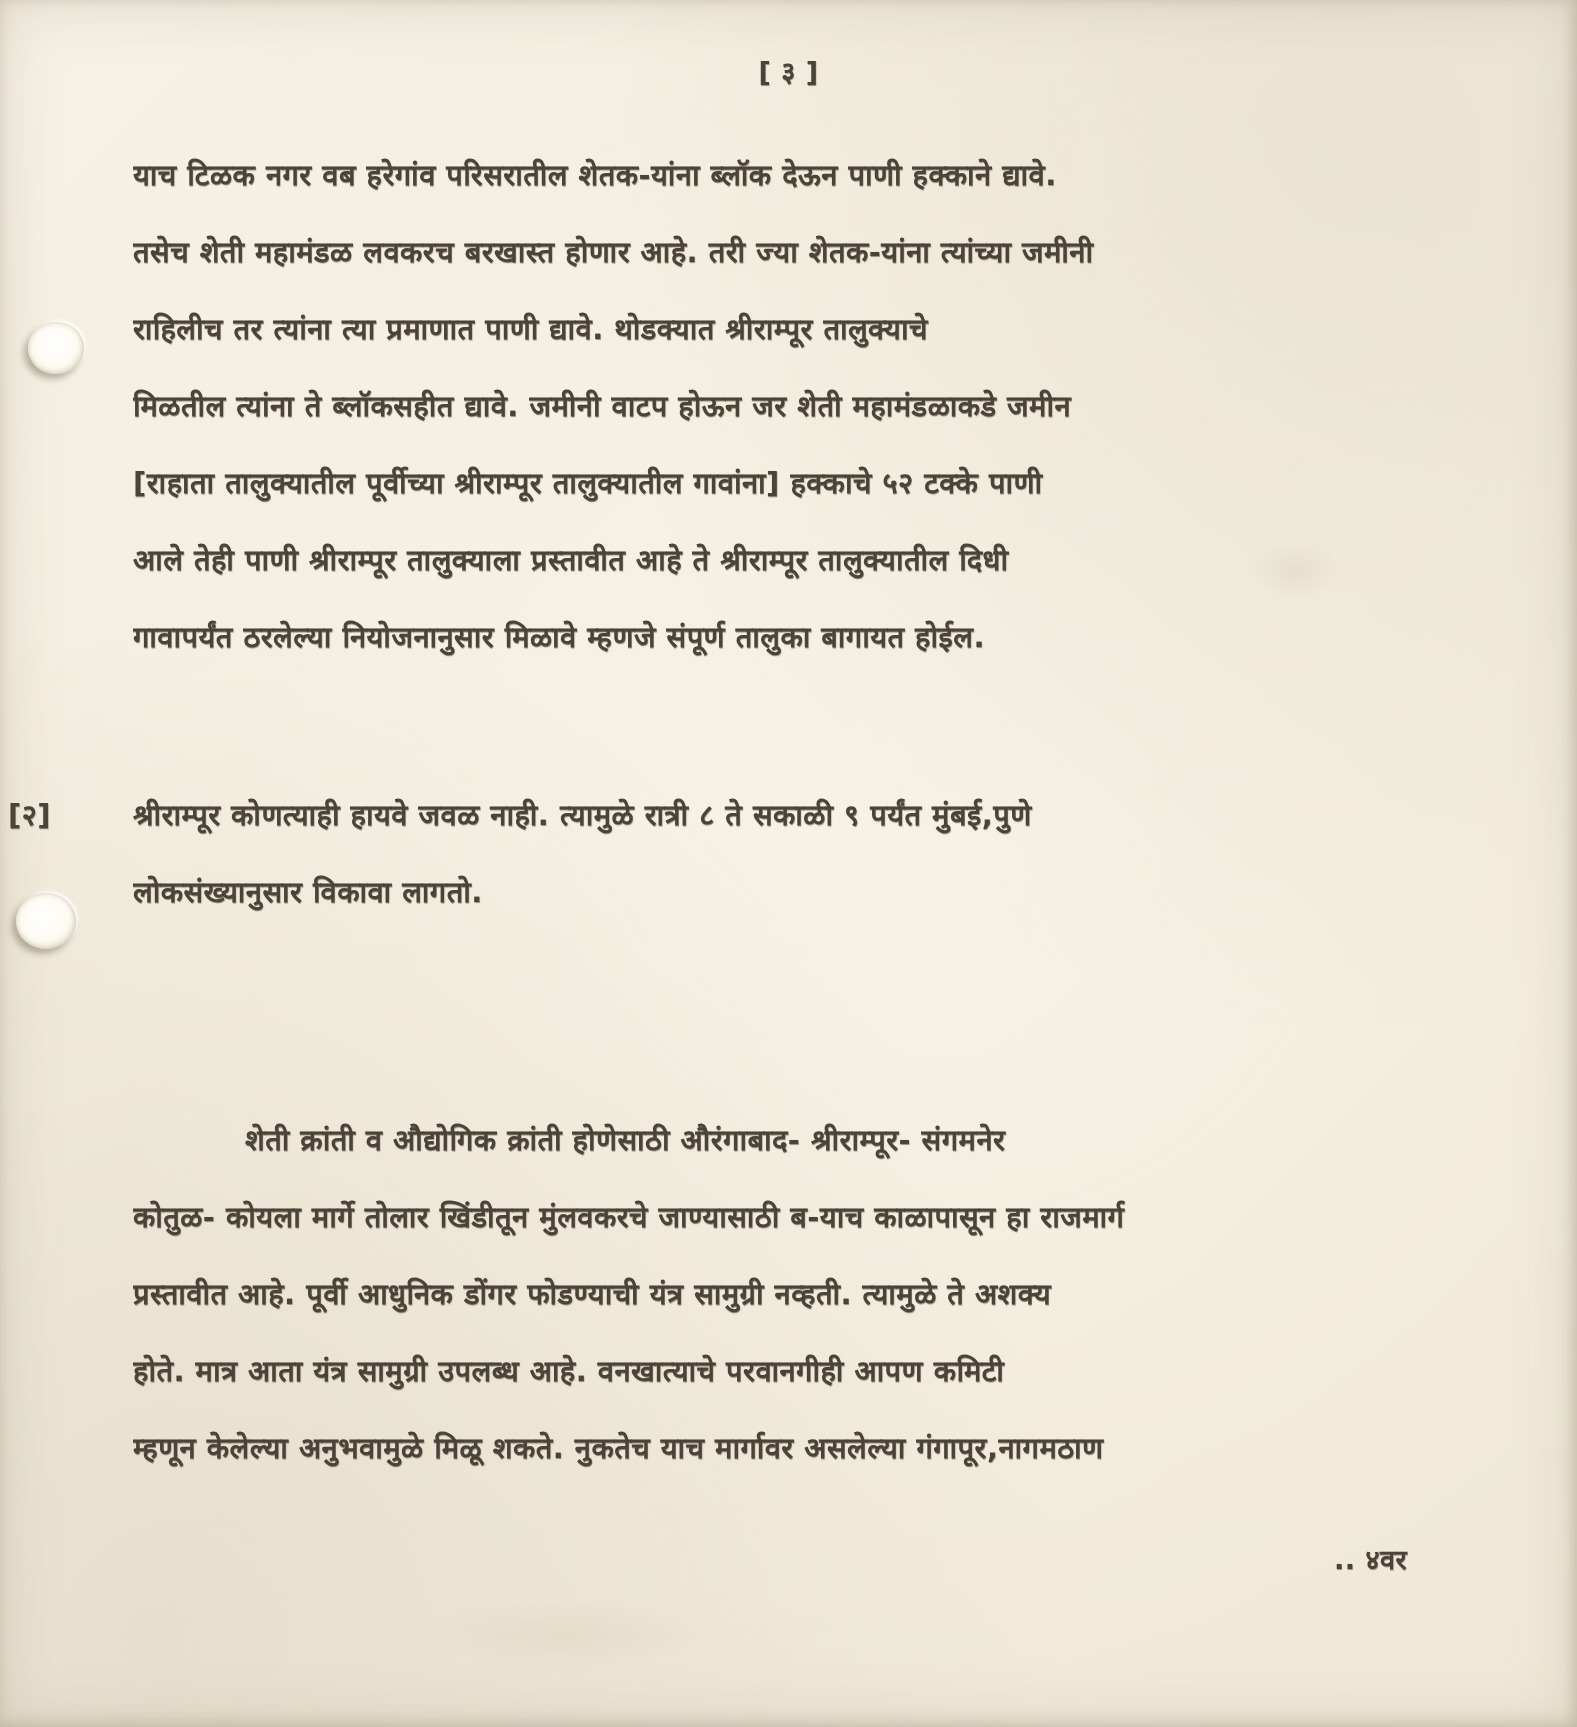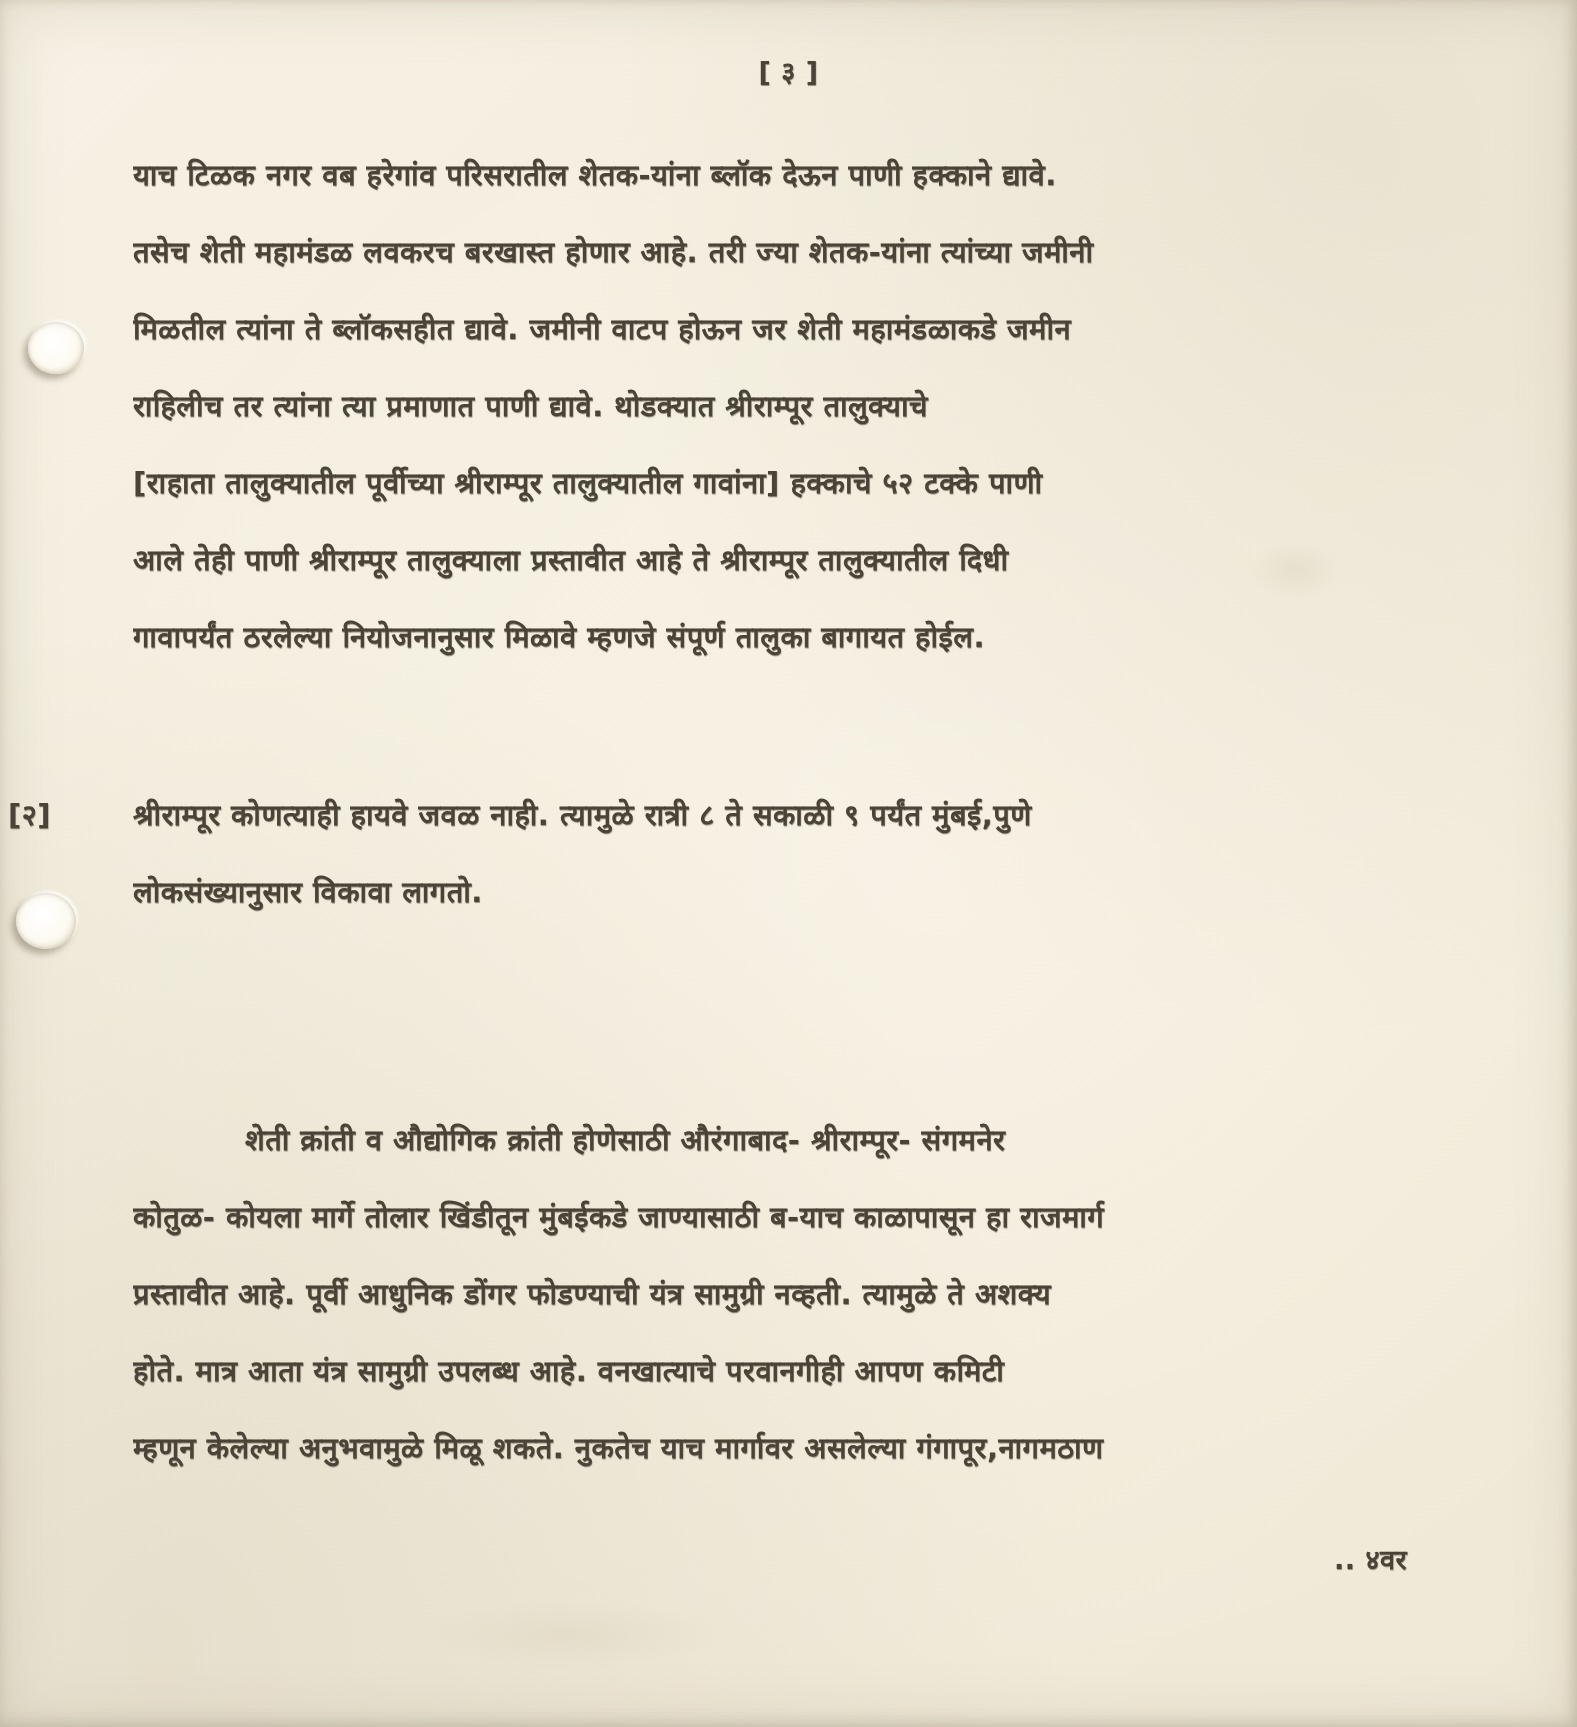--- a/index.html
+++ b/index.html
@@ -117,37 +117,37 @@
   <div class="hole hole-1"></div>
   <div class="hole hole-2"></div>
   <div class="stain stain-1"></div>
   <div class="stain stain-2"></div>
 
   <div class="page-number ink">[ ३ ]</div>
 
   <div class="para para-1">
     <div class="line ink">याच टिळक नगर वब  हरेगांव परिसरातील शेतक-यांना ब्लॉक देऊन पाणी हक्काने द्यावे.</div>
     <div class="line ink">तसेच शेती महामंडळ लवकरच बरखास्त होणार आहे. तरी ज्या शेतक-यांना त्यांच्या जमीनी</div>
+    <div class="line ink">राहिलीच तर त्यांना त्या प्रमाणात पाणी द्यावे. थोडक्यात श्रीराम्पूर तालुक्याचे</div>
     <div class="line ink">मिळतील त्यांना ते ब्लॉकसहीत द्यावे. जमीनी वाटप होऊन जर शेती महामंडळाकडे जमीन</div>
-    <div class="line ink">राहिलीच तर त्यांना त्या प्रमाणात पाणी द्यावे. थोडक्यात श्रीराम्पूर तालुक्याचे</div>
     <div class="line ink">[राहाता तालुक्यातील पूर्वीच्या श्रीराम्पूर तालुक्यातील गावांना] हक्काचे ५२ टक्के पाणी</div>
     <div class="line ink">आले तेही पाणी श्रीराम्पूर तालुक्याला प्रस्तावीत आहे ते श्रीराम्पूर तालुक्यातील दिधी</div>
     <div class="line ink">गावापर्यंत ठरलेल्या नियोजनानुसार मिळावे म्हणजे संपूर्ण तालुका बागायत होईल.</div>
   </div>
 
   <div class="para-marker ink">[२]</div>
 
   <div class="para para-2">
     <div class="line ink">श्रीराम्पूर कोणत्याही हायवे जवळ नाही. त्यामुळे रात्री ८ ते सकाळी ९ पर्यंत मुंबई,पुणे</div>
     <div class="line ink">लोकसंख्यानुसार विकावा लागतो.</div>
   </div>
 
   <div class="para para-3">
     <div class="line ink indent">शेती क्रांती व औद्योगिक क्रांती होणेसाठी औरंगाबाद- श्रीराम्पूर- संगमनेर</div>
-    <div class="line ink">कोतुळ- कोयला  मार्गे तोलार खिंडीतून मुंबईकडे जाण्यासाठी ब-याच काळापासून हा राजमार्ग</div>
+    <div class="line ink">कोतुळ- कोयला  मार्गे तोलार खिंडीतून मुंलवकरचे जाण्यासाठी ब-याच काळापासून हा राजमार्ग</div>
     <div class="line ink">प्रस्तावीत आहे. पूर्वी आधुनिक डोंगर फोडण्याची यंत्र सामुग्री नव्हती. त्यामुळे ते अशक्य</div>
     <div class="line ink">होते. मात्र आता यंत्र सामुग्री उपलब्ध आहे. वनखात्याचे परवानगीही आपण कमिटी</div>
     <div class="line ink">म्हणून केलेल्या अनुभवामुळे मिळू शकते. नुकतेच याच मार्गावर असलेल्या गंगापूर,नागमठाण</div>
   </div>
 
   <div class="footer-note ink">.. ४वर</div>
 
 </div>
 
 </body></html>

